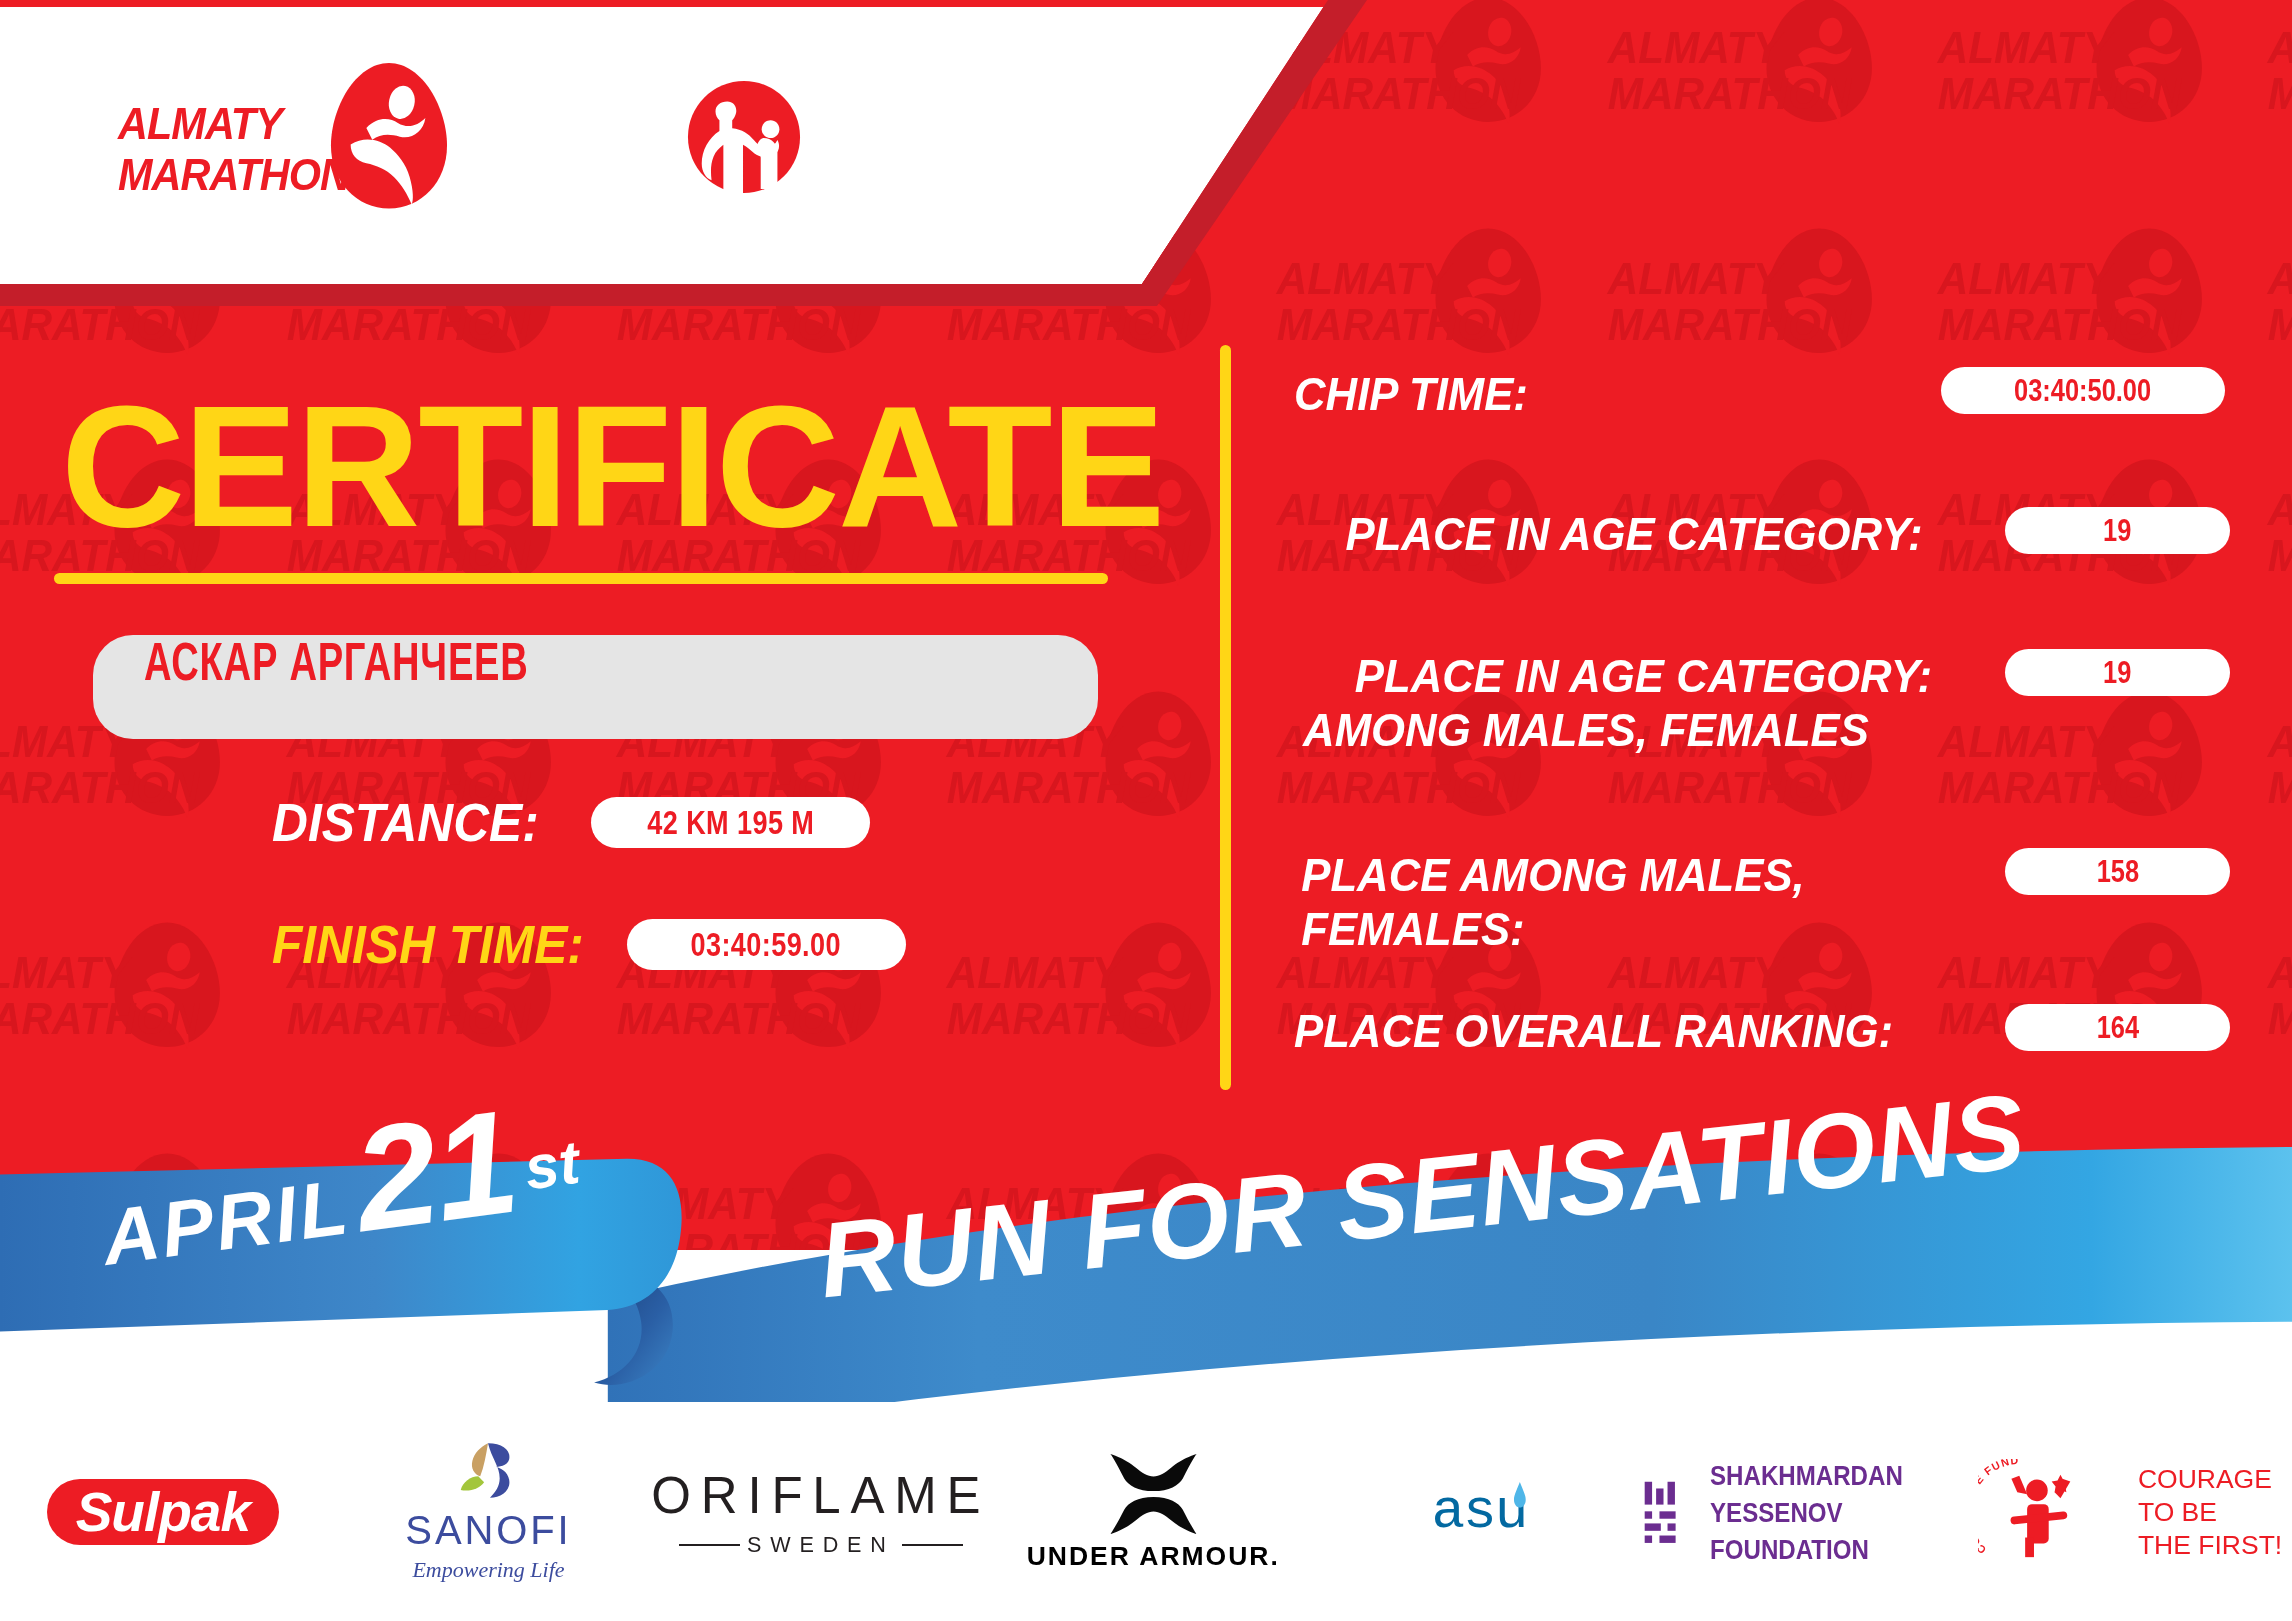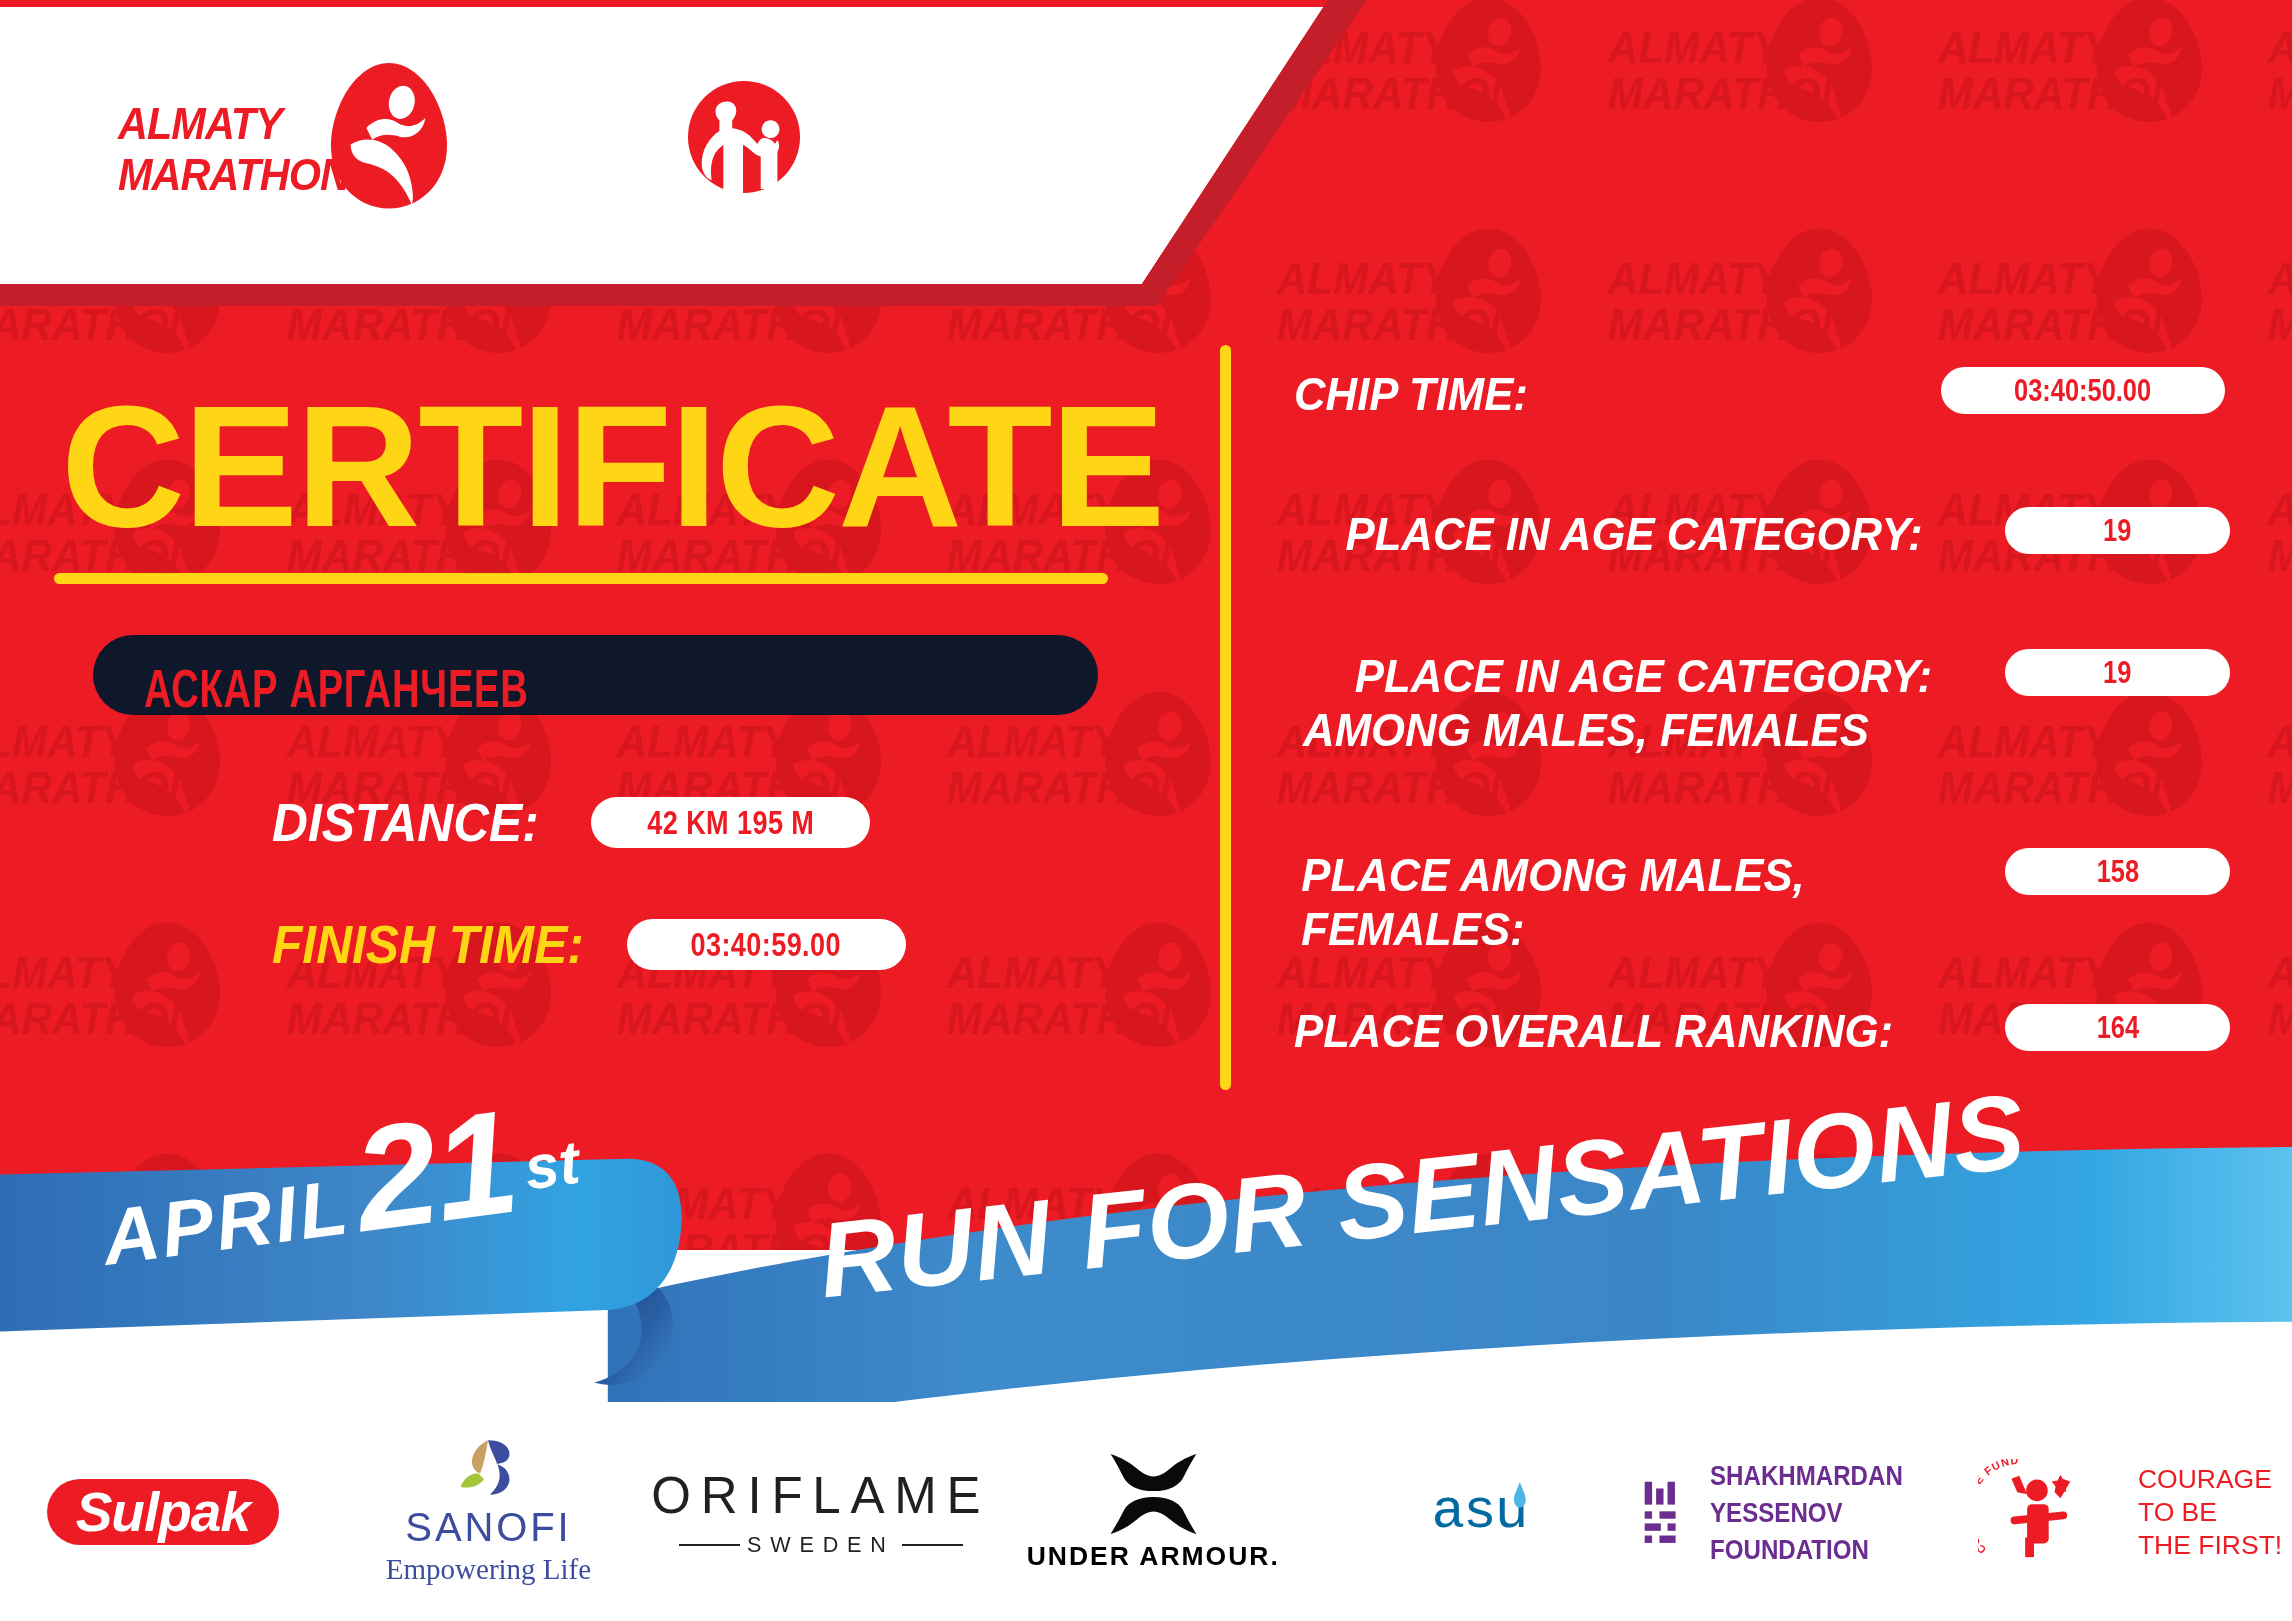--- a/index.html
+++ b/index.html
@@ -71,23 +71,23 @@
     letter-spacing:-2px;
     font-family:"Liberation Sans",sans-serif;
     transform:scaleX(1.0);transform-origin:left top;
   }
   .cert-rule{
     position:absolute;left:54px;top:289px;width:1054px;height:10.8px;
     background:#FFD616;border-radius:5.9px;
   }
 
   .name-pill{
-    position:absolute;left:93px;top:351px;width:1005px;height:80px;
-    background:#0f172a;border-radius:40px;
-    display:flex;align-items:flex-end;
+    position:absolute;left:93px;top:351px;width:1005px;height:104px;
+    background:#e5e5e5;border-radius:40px;
+    display:flex;align-items:flex-start;
   }
   .name-text{
     margin-left:51px;color:#ED1C24;font-weight:bold;
     font-size:53px;line-height:53px;letter-spacing:1px;
     font-family:"Liberation Sans",sans-serif;
     transform:scaleX(0.72);transform-origin:left center;
   }
 
   .lrow{position:absolute;display:flex;align-items:center;}
   .llabel{
@@ -164,21 +164,21 @@
   .sp{flex:1;display:flex;align-items:center;justify-content:center;height:157px;}
 
   .sulpak{
     background:#ED1C24;border-radius:39px;
     padding:1px 29px;color:#fff;font-weight:bold;font-size:55px;
     font-family:"Liberation Sans",sans-serif;letter-spacing:-1px;
     font-style:italic;
   }
   .sanofi{text-align:center;}
   .sanofi-name{color:#3C4C9E;font-size:40px;letter-spacing:2.9px;font-family:"Liberation Sans",sans-serif;}
-  .sanofi-tag{color:#3C4C9E;font-size:29px;font-family:"Liberation Serif",serif;margin-top:3.9px;}
+  .sanofi-tag{color:#3C4C9E;font-size:22px;font-style:italic;font-family:"Liberation Serif",serif;margin-top:3.9px;}
   .oriflame{text-align:center;color:#231F20;}
   .ori-name{font-size:51px;letter-spacing:9.8px;font-family:"Liberation Sans",sans-serif;}
   .ori-sub{display:flex;align-items:center;justify-content:center;gap:7px;margin-top:7.8px;}
   .ori-sub .ln{width:61px;height:2px;background:#231F20;}
   .ori-sub .tx{font-size:21.6px;letter-spacing:8.8px;}
   .ua{text-align:center;}
   .ua-word{font-size:26.5px;font-weight:bold;letter-spacing:2px;color:#000;margin-top:5.9px;font-family:"Liberation Sans",sans-serif;}
   .asu-word{font-size:56px;color:#0369a1;font-family:Liberation Mono, monospace;letter-spacing:-2px;}
   .yess{display:flex;align-items:center;gap:21.6px;}
   .yess-txt{color:#6B2D90;font-weight:bold;font-size:27.4px;line-height:37px;font-family:"Liberation Sans",sans-serif;transform:scaleX(0.88);transform-origin:left center;}

